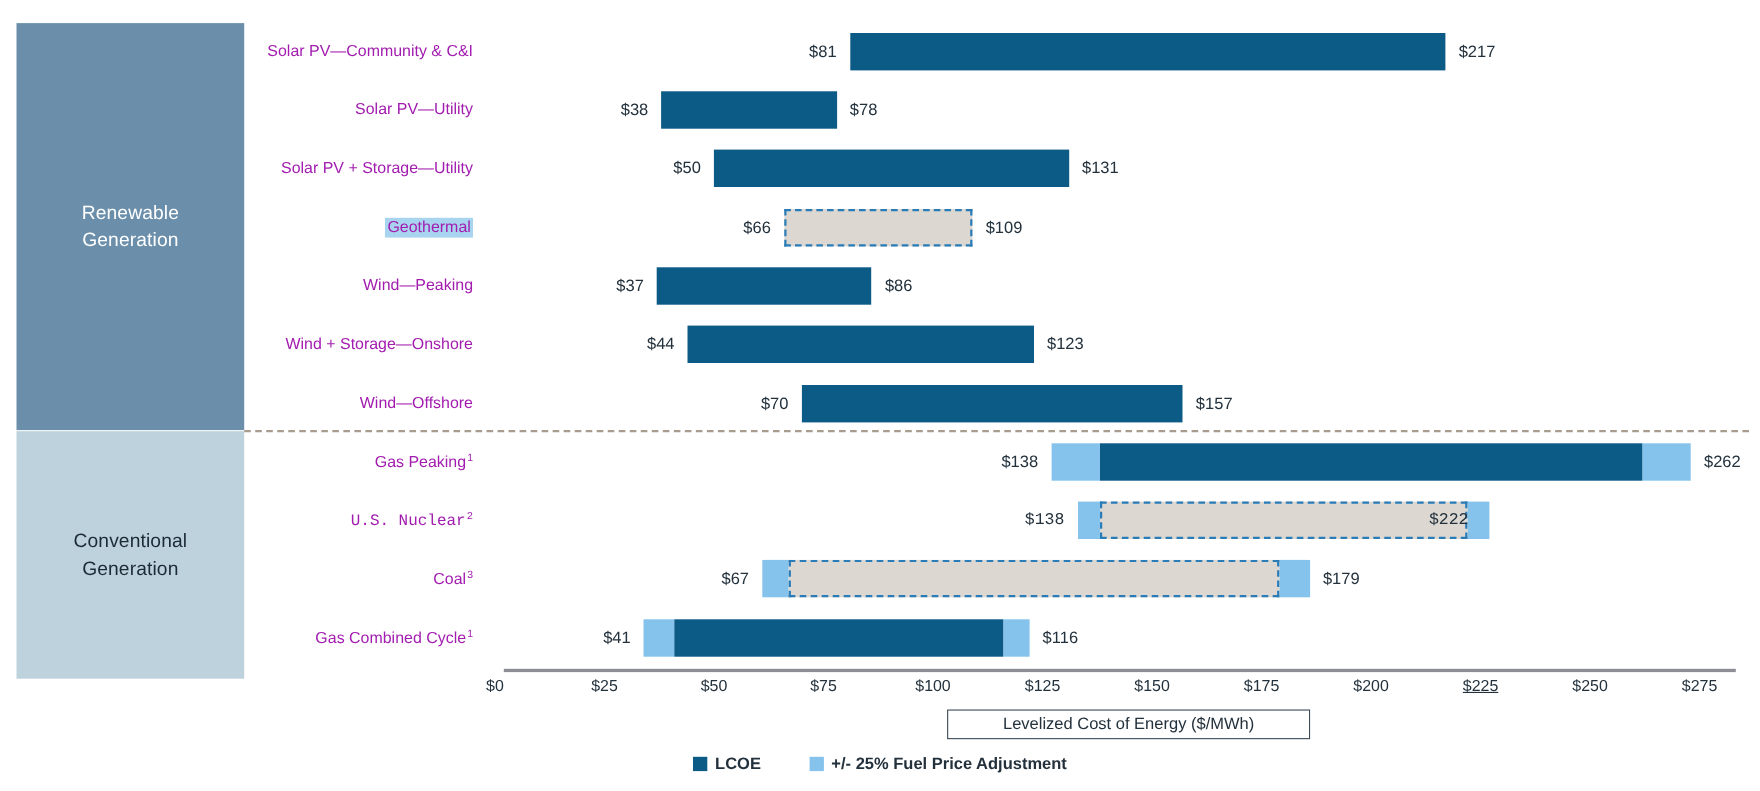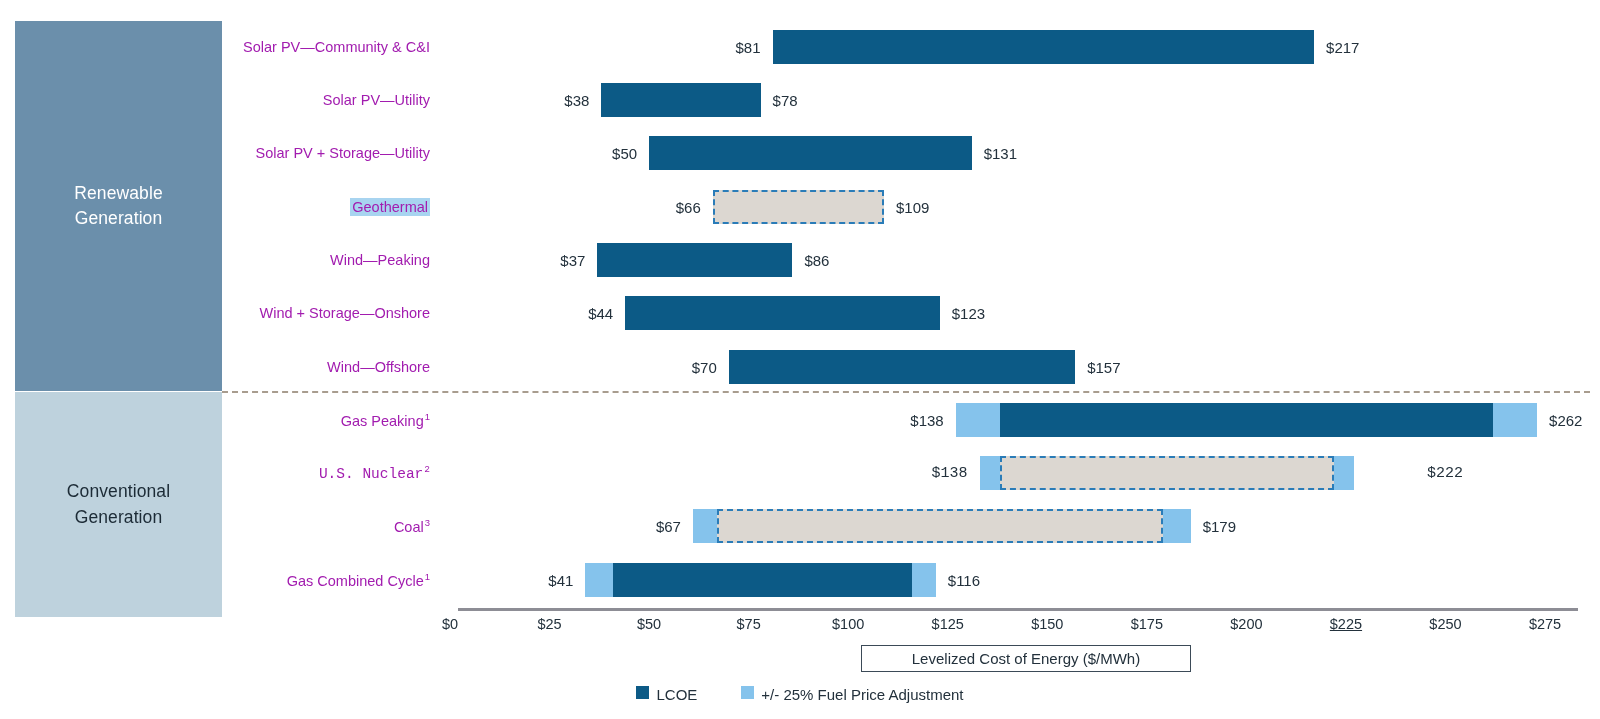--- a/index.html
+++ b/index.html
@@ -140,21 +140,21 @@
     position: absolute;
     top: 686px;
     left: 0; right: 0;
     display: flex;
     justify-content: center;
     align-items: center;
     gap: 44px;
     font-size: 15px;
     color: #23313c;
   }
-  .legend-item { display: flex; gap: 7px; }
+  .legend-item { display: flex; align-items: center; gap: 7px; font-weight: bold; }
   .legend-swatch { width: 13px; height: 13px; display: block; }
   .legend-swatch.lcoe { background: #0c5a86; }
   .legend-swatch.fuel { background: #85c3ec; }
 </style>
 </head>
 <body>
 
 <div id="stage">
 
   <div class="cat-panel renewable">
@@ -240,21 +240,21 @@
           <div class="val high" style="left: 1549.09px;">$262</div>
         </div>
       </div>
       <div class="row" style="top: 454px; font-family: Liberation Mono, monospace;">
         <div class="row-label"><span>U.S. Nuclear</span><span class="sup">2</span></div>
         <div class="bar-track">
           <div class="seg fuel" style="left: 979.606px; width: 19.91px;"></div>
           <div class="seg fuel" style="left: 1334px; width: 19.91px;"></div>
           <div class="seg hatch" style="left: 999.516px; width: 334.488px;"></div>
           <div class="val low" style="right: 632.394px;">$138</div>
-          <div class="val high" style="left: 1427px;">$222</div>
+          <div class="val high" style="left: 1299px;">$222</div>
         </div>
       </div>
       <div class="row" style="top: 507px;">
         <div class="row-label"><span>Coal</span><span class="sup">3</span></div>
         <div class="bar-track">
           <div class="seg fuel" style="left: 692.902px; width: 23.892px;"></div>
           <div class="seg fuel" style="left: 1162.78px; width: 27.874px;"></div>
           <div class="seg hatch" style="left: 716.794px; width: 445.984px;"></div>
           <div class="val low" style="right: 919.098px;">$67</div>
           <div class="val high" style="left: 1202.65px;">$179</div>

